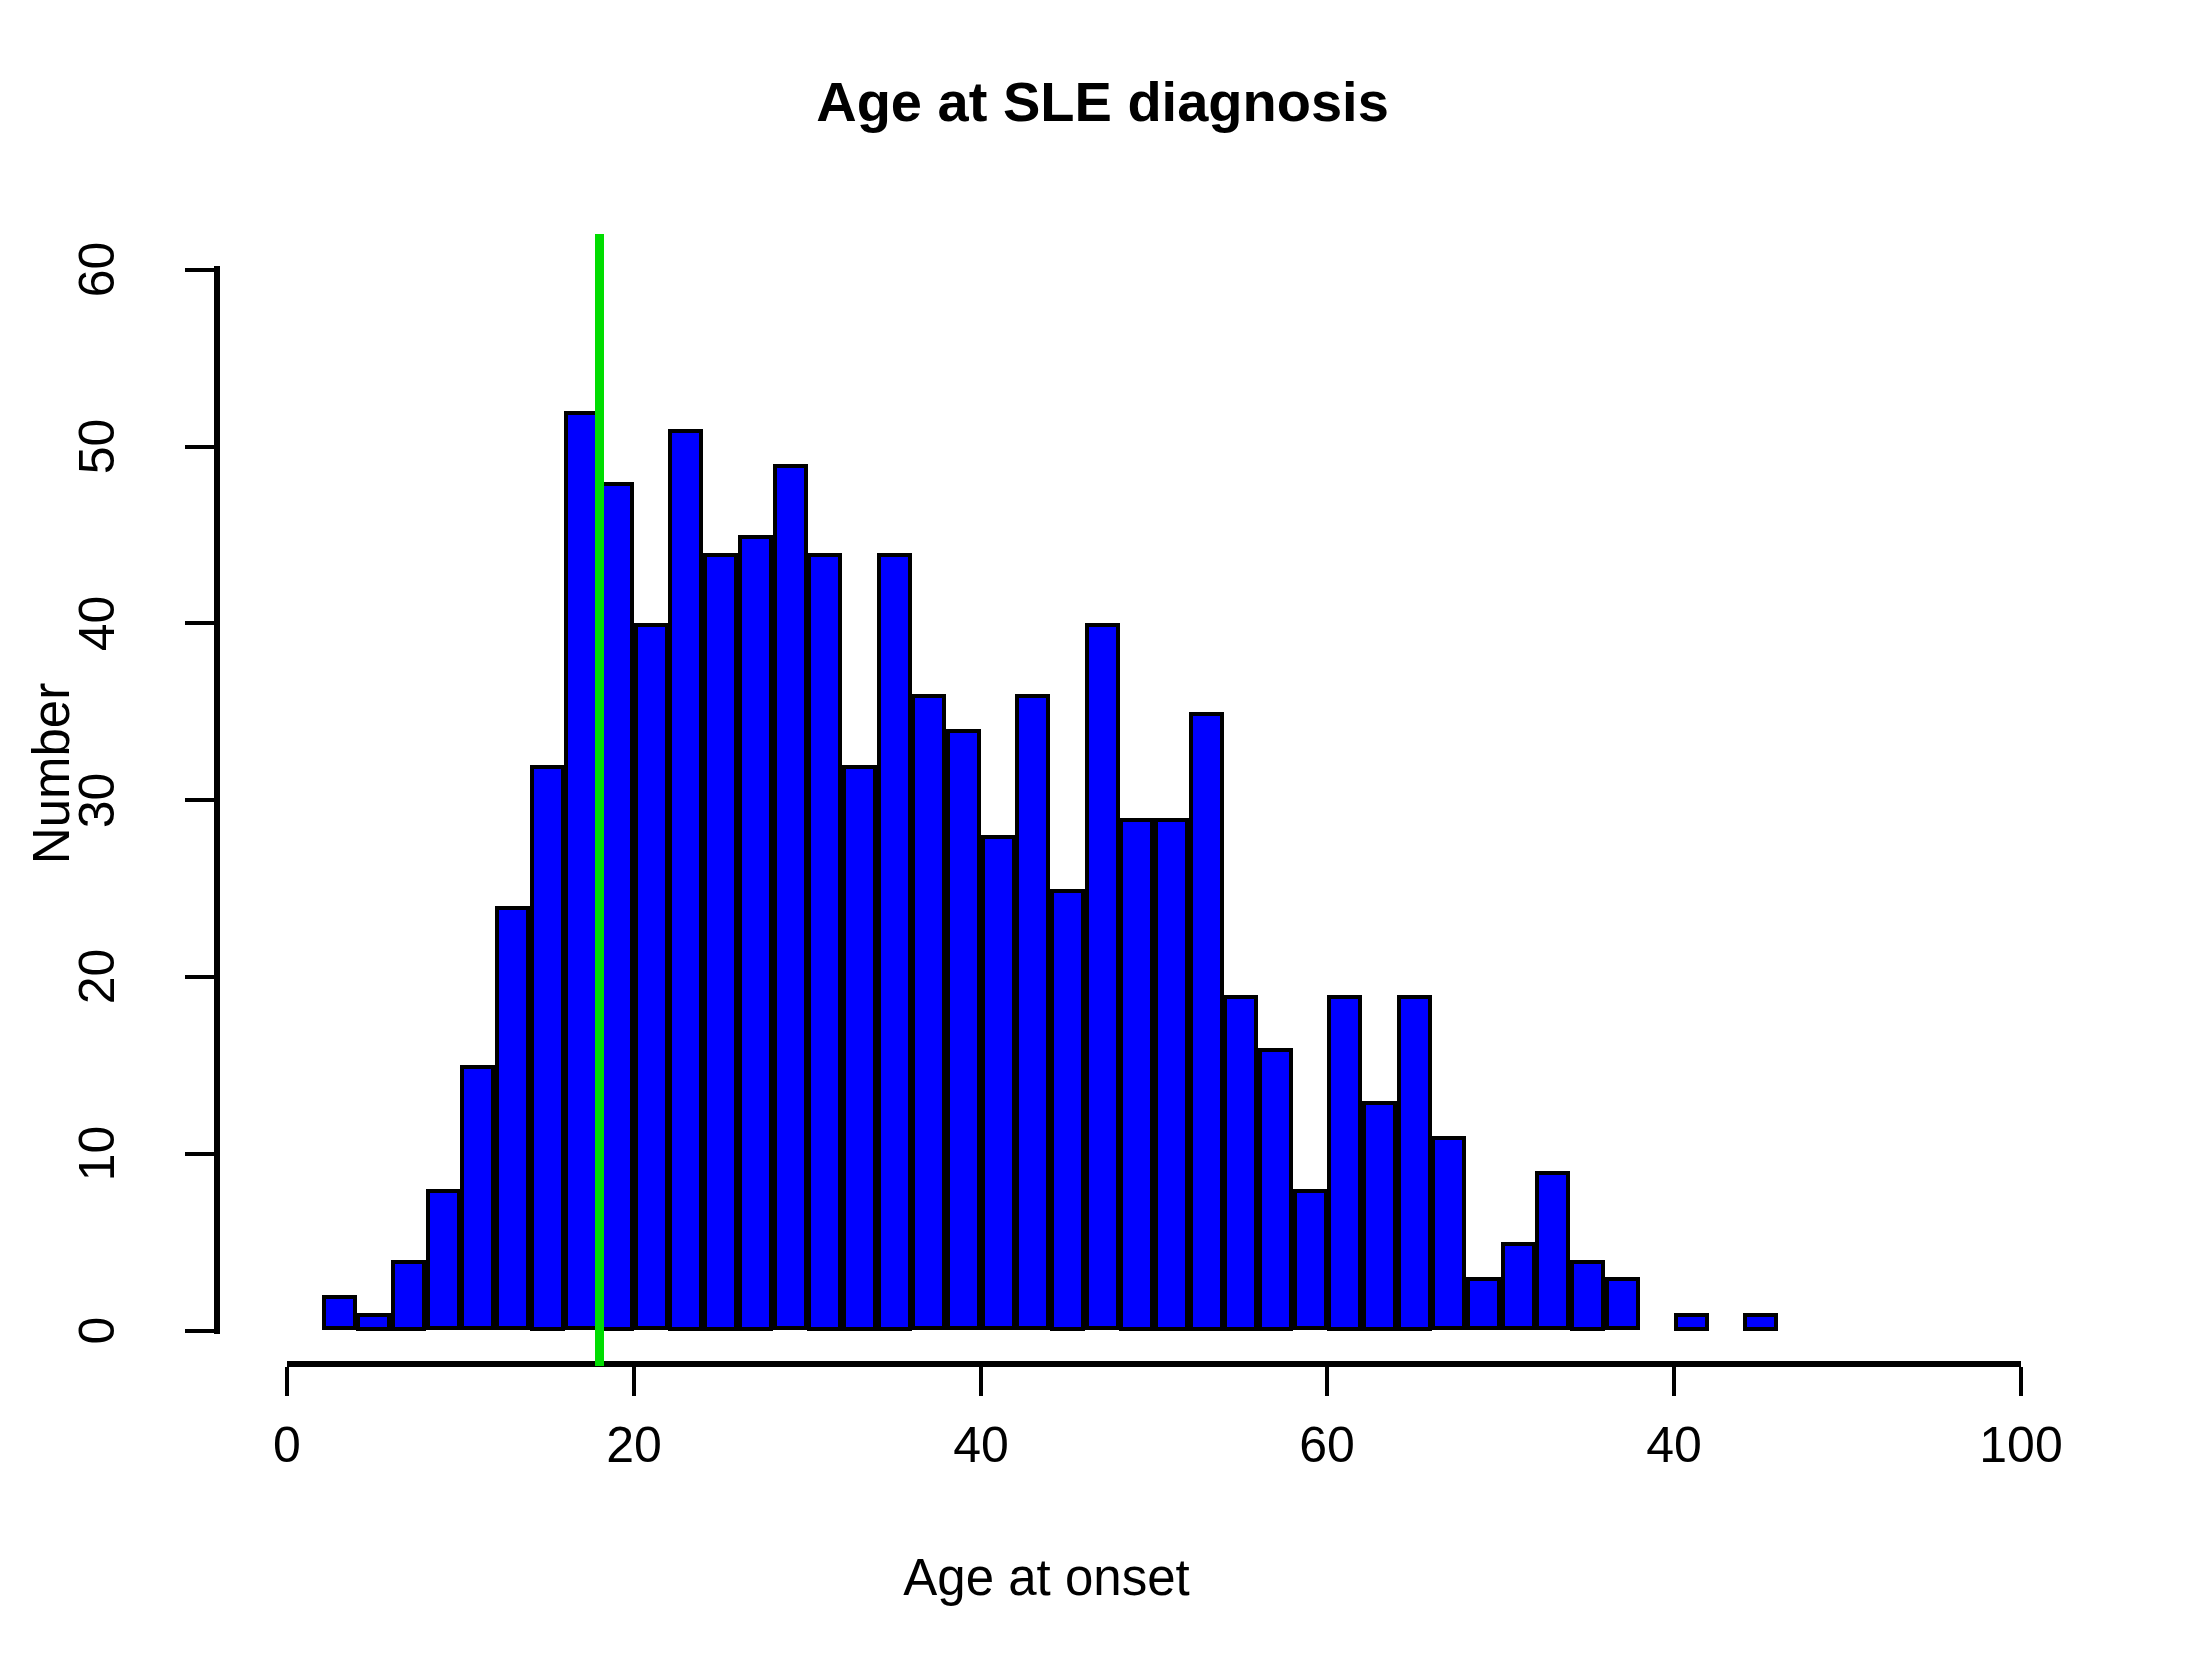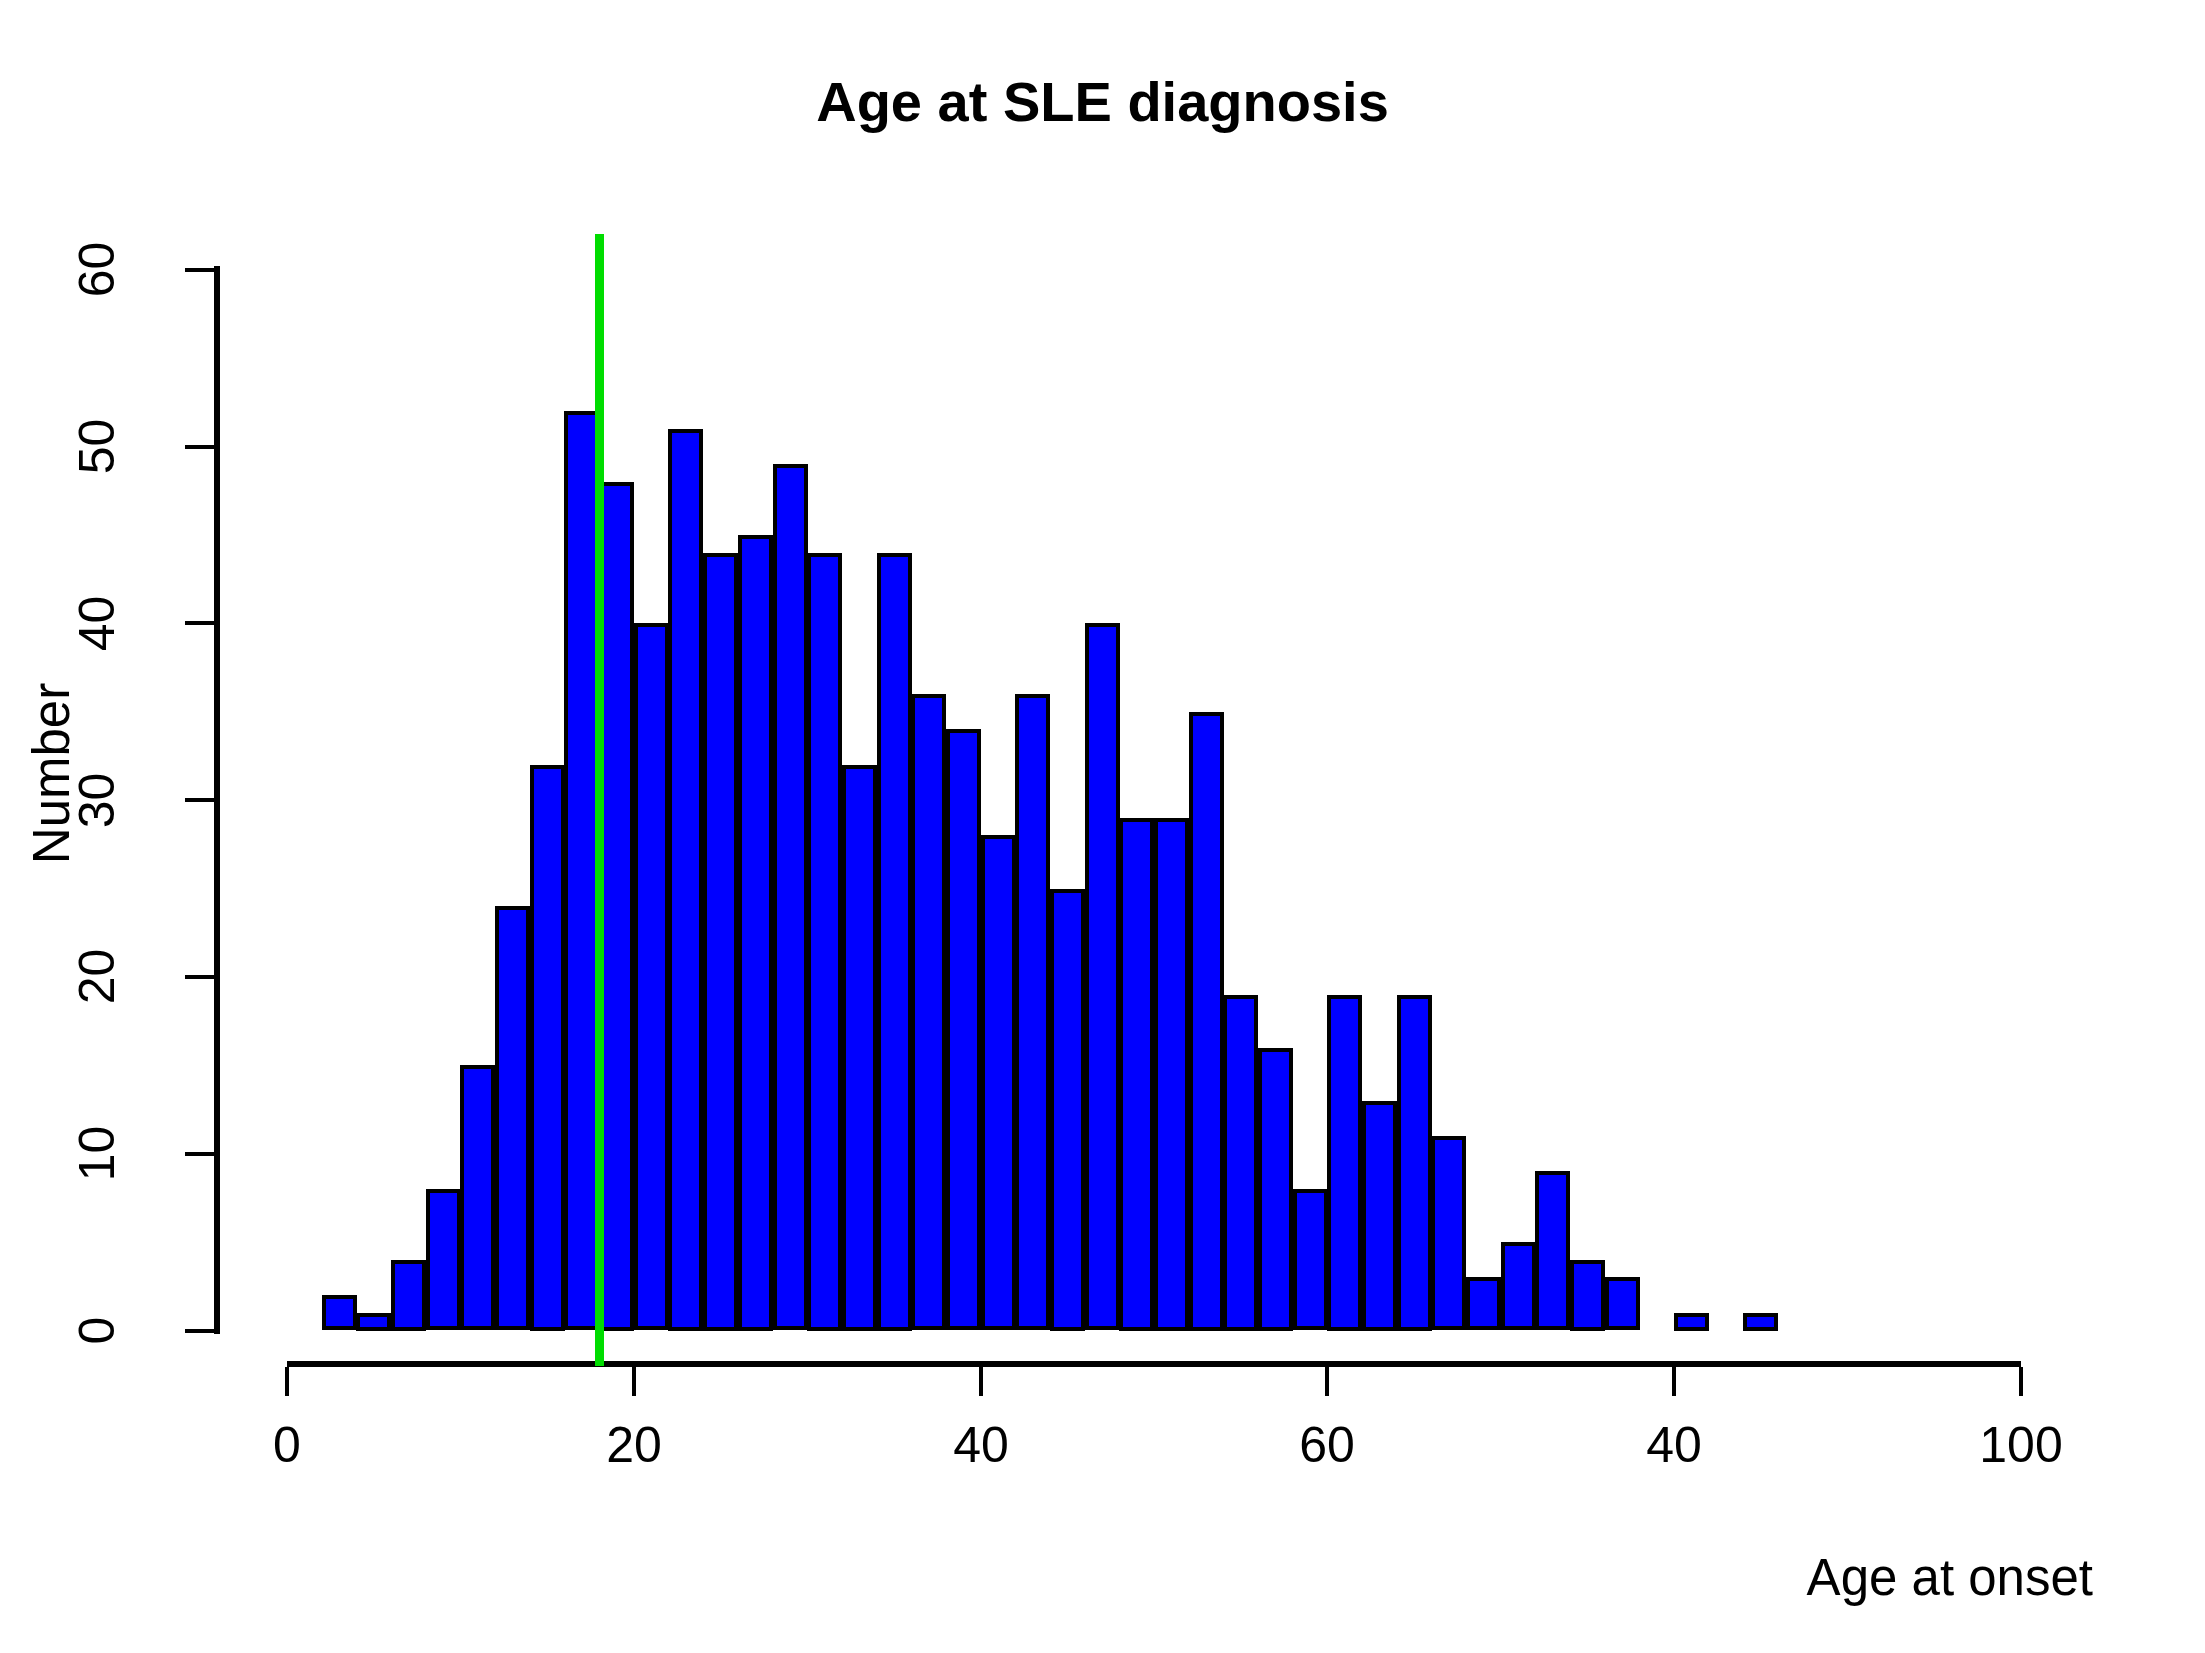--- a/index.html
+++ b/index.html
@@ -31,21 +31,21 @@
     position:absolute;top:1420px;width:138px;margin-left:-69px;
     text-align:center;font-size:50px;color:#000;line-height:1;
   }
   .yticklabel{
     position:absolute;left:0px;width:138px;
     text-align:center;font-size:50px;color:#000;line-height:1;
     transform-origin:center center;transform:rotate(-90deg);
   }
 
   #x-axis-title{
-    position:absolute;left:0;top:1548px;width:2093px;text-align:right;
+    position:absolute;left:0;top:1548px;width:2093px;text-align:center;
     font-size:51px;color:#000;
   }
   #y-axis-title{
     position:absolute;left:-133px;top:744px;width:368px;text-align:center;
     font-size:51px;color:#000;
     transform-origin:center center;transform:rotate(-90deg);
   }
 
   
   .bar{position:absolute;background:#0000ff;border:4.1px solid #000;box-sizing:border-box;}

